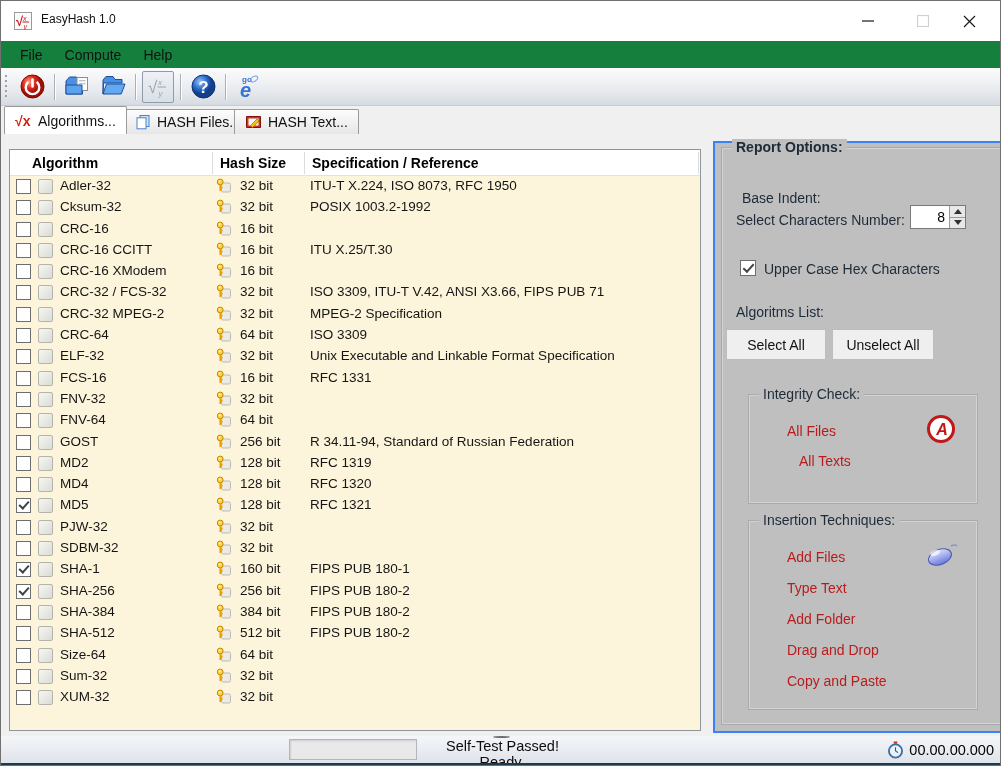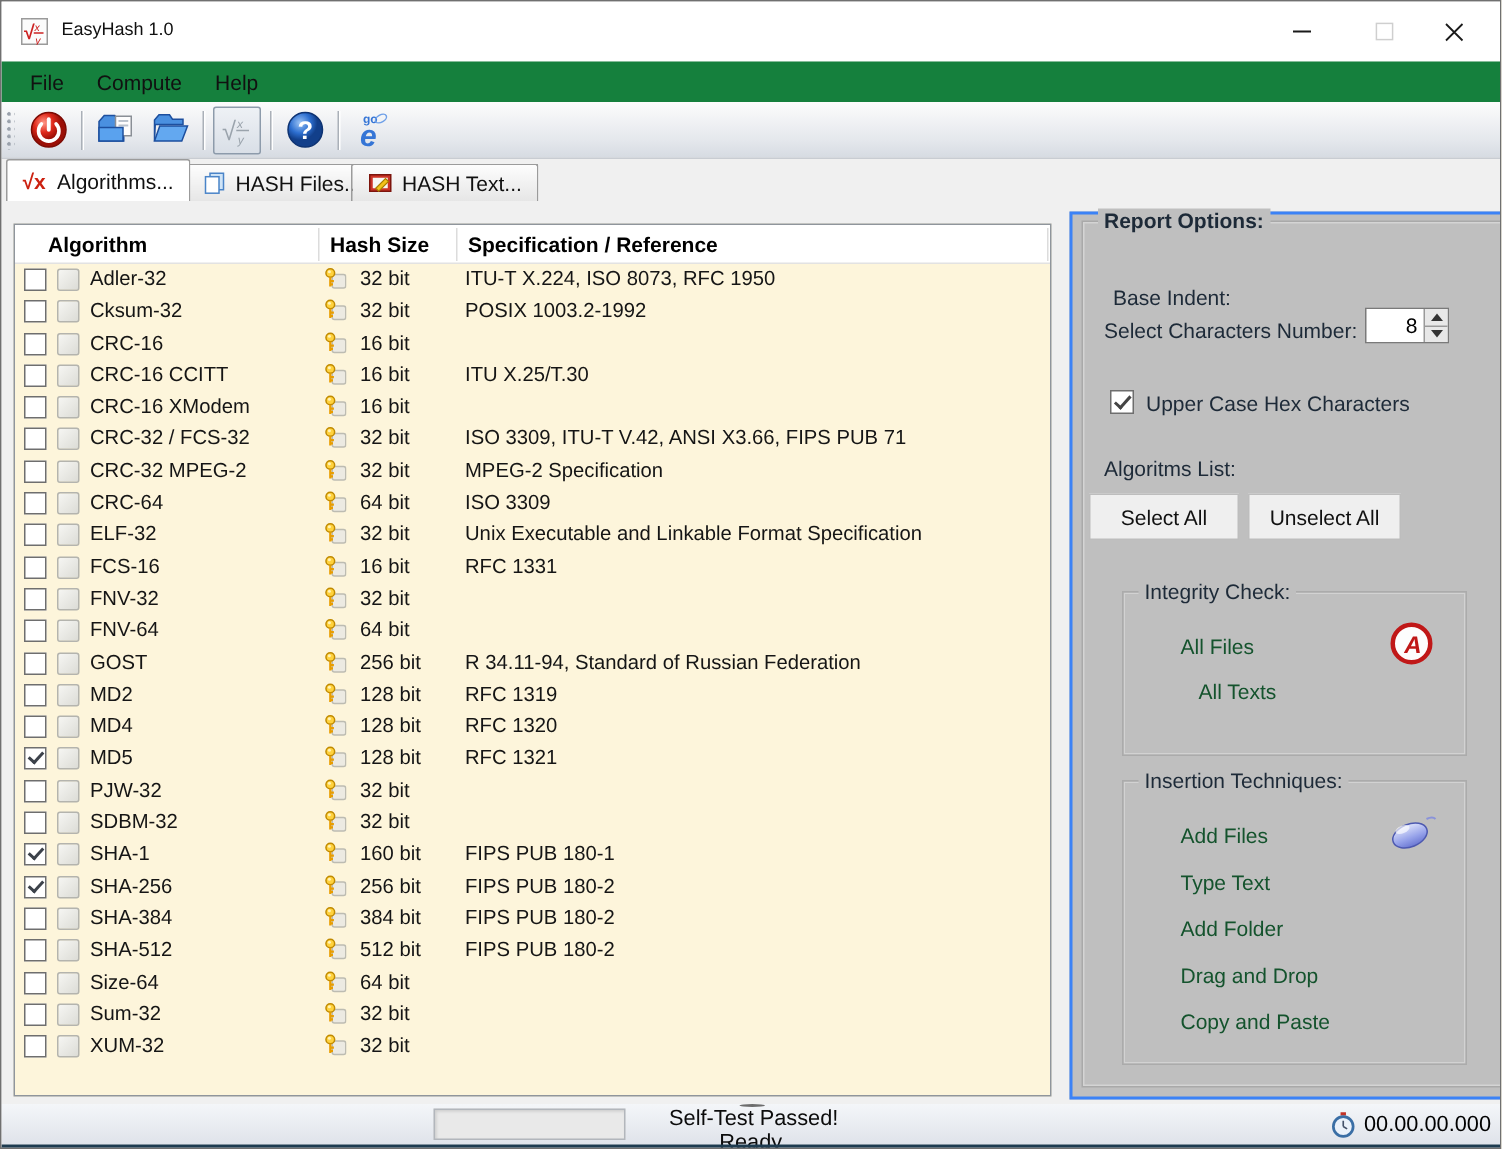--- a/index.html
+++ b/index.html
@@ -79,21 +79,21 @@
             border-bottom:5px solid #333; }
   .tri-dn { width:0; height:0; border-left:4px solid transparent; border-right:4px solid transparent;
             border-top:5px solid #333; }
   .pcheck { position:absolute; width:16px; height:16px; background:#fff; border:1px solid #6e6e6e; }
   .pcheck.checked::after { content:""; position:absolute; left:2px; top:3px; width:9px; height:4px;
         border-left:2px solid #444; border-bottom:2px solid #444; transform:rotate(-48deg); }
   .pbtn { position:absolute; height:31px; background:#efefef; border:1px solid #bdbdbd;
           font-size:14px; color:#111; display:flex; align-items:center; justify-content:center; }
   .sub-group { position:absolute; left:26px; width:230px; border:1px solid #ababab;
                box-shadow:inset 0 0 0 1px #d2d2d2; }
-  .redlink { position:absolute; font-size:14px; color:#14532d; }
+  .redlink { position:absolute; font-size:14px; color:#b91c1c; }
 
   
   #statusbar { position:absolute; left:0; top:735px; width:100%; height:27px;
                background:linear-gradient(#f4f6f9,#dfe3ea); display:flex; align-items:center;flex-direction:column; }
   #status-strip { position:absolute; left:0; top:762px; width:100%; height:4px; background:#1d3b50; }
   .ssep { width:1px; height:18px; background:#b9bec6; margin:0 6px; box-shadow:1px 0 0 #fff; }
   #self-test { margin-left:4px; font-size:14.5px; color:#0c0c0c; }
   #ready { font-size:14.5px; color:#0c0c0c; }
   #progress { position:absolute; left:288px; top:3px; width:128px; height:21px; background:#e9e9e9;
               border:1px solid #b2b6bc; box-shadow:inset 1px 1px 2px rgba(0,0,0,.12); }

